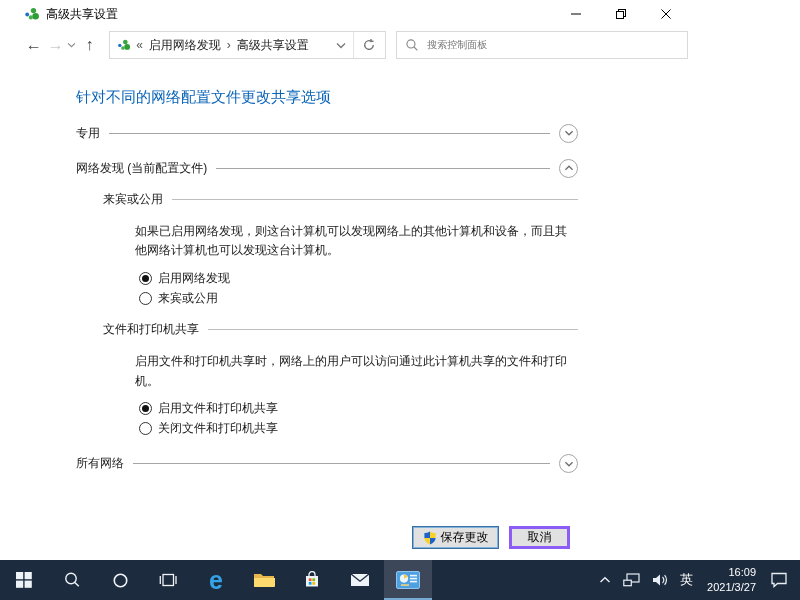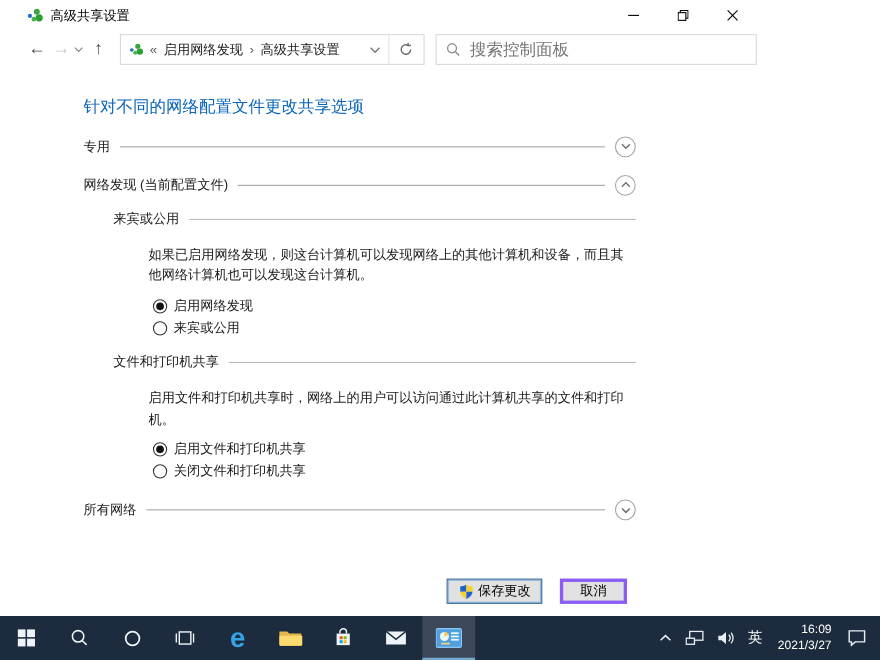--- a/index.html
+++ b/index.html
@@ -23,21 +23,21 @@
   .nav-chev { width: 14px; display: flex; justify-content: center; }
   .addressbar { margin-left: 8px; width: 327px; height: 28px; border: 1px solid #d9d9d9; display: flex; align-items: center; padding: 0 2px 0 7px; gap: 5px; }
   .addressbar .app-icon { width: 14px; height: 14px; }
   .crumb-sep { color: #555; }
   .crumb { color: #1a1a1a; padding: 2px 1px; }
   .addr-right { margin-left: auto; display: flex; align-items: center; height: 100%; }
   .addr-chev { width: 22px; display: flex; justify-content: center; }
   .addr-div { width: 1px; height: 26px; background: #e4e4e4; margin: 0 1px; }
   .refresh-btn { width: 28px; height: 26px; display: flex; align-items: center; justify-content: center; }
   .searchbox { margin-left: 10px; width: 343px; height: 28px; border: 1px solid #d9d9d9; display: flex; align-items: center; padding: 0 8px; gap: 8px; }
-  .searchbox input { border: none; outline: none; flex: 1; font-size: 15px; font-family: Liberation Sans, sans-serif; color: #6d28d9; background: transparent; }
+  .searchbox input { border: none; outline: none; flex: 1; font-size: 10px; font-family: Liberation Mono, monospace; color: #6d28d9; background: transparent; }
   .searchbox input::placeholder { color: #767676; opacity: 1; }
 
   
   .content { position: relative; height: 498px; padding: 26px 110px 0 60px; }
   h1.page-title { font-size: 15px; font-weight: 400; color: #0a64b8; margin-bottom: 10px; }
   .subtitle { font-size: 12px; line-height: 1.3; }
 
   .sect-row { display: flex; align-items: center; height: 20px; margin-top: 15px; }
   .sect-row.first { margin-top: 16px; }
   .sect-label { padding-right: 9px; white-space: nowrap; }
@@ -48,21 +48,21 @@
   .sect-body { }
   .subsect-row { display: flex; align-items: center; height: 16px; margin-left: 27px; margin-top: 13px; }
   .subsect-label { padding-right: 9px; white-space: nowrap; }
   .desc { margin-left: 59px; margin-top: 15px; line-height: 1.6; }
   .radio-group { margin-left: 63px; margin-top: 8px; }
   .radio-row { display: flex; align-items: center; height: 20px; gap: 6px; }
   .radio { width: 13px; height: 13px; min-width: 13px; border: 1px solid #333; border-radius: 50%; display: flex; align-items: center; justify-content: center; background: #fff; }
   .radio.sel::after { content: ""; width: 7px; height: 7px; border-radius: 50%; background: #111; }
   .radio-label { }
 
-  .btn-row { position: absolute; right: 118px; bottom: 11px; display: flex; gap: 16px; }
+  .btn-row { position: absolute; right: 118px; bottom: 11px; display: flex; gap: 10px; }
   .btn { height: 23px; font-size: 12px; display: flex; align-items: center; justify-content: center; background: #e1e1e1; color: #000; }
   .btn.save { border: 1px solid #3c6e9e; box-shadow: inset 0 0 0 1px #7fb2e0; padding: 0 9px; gap: 4px; min-width: 87px; }
   .btn.cancel { border: 3px solid #8b5cf6; width: 61px; }
 
   
   .taskbar { position: absolute; left: 0; bottom: 0; width: 800px; height: 40px; background: #1d2b3e; display: flex; align-items: stretch; }
   .tb-left { display: flex; }
   .tb-btn { width: 48px; display: flex; align-items: center; justify-content: center; }
   .tb-btn.active { background: rgba(255,255,255,.14); box-shadow: inset 0 -2px 0 #76aad2; }
   .edge-glyph { color: #35a3e8; font-size: 25px; font-weight: bold; line-height: 1; }

